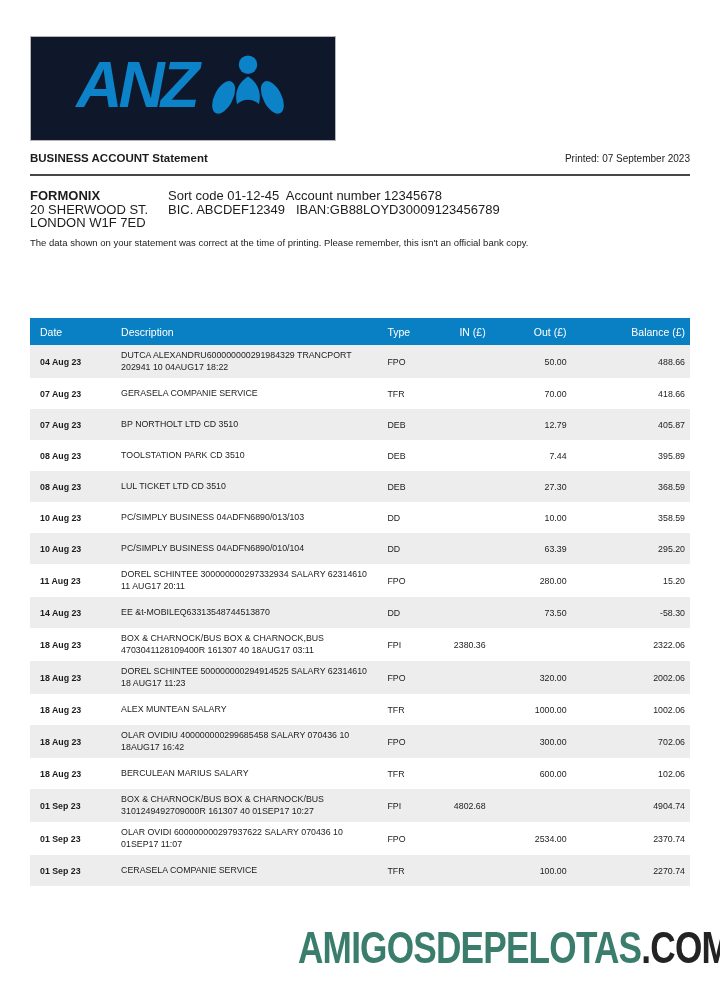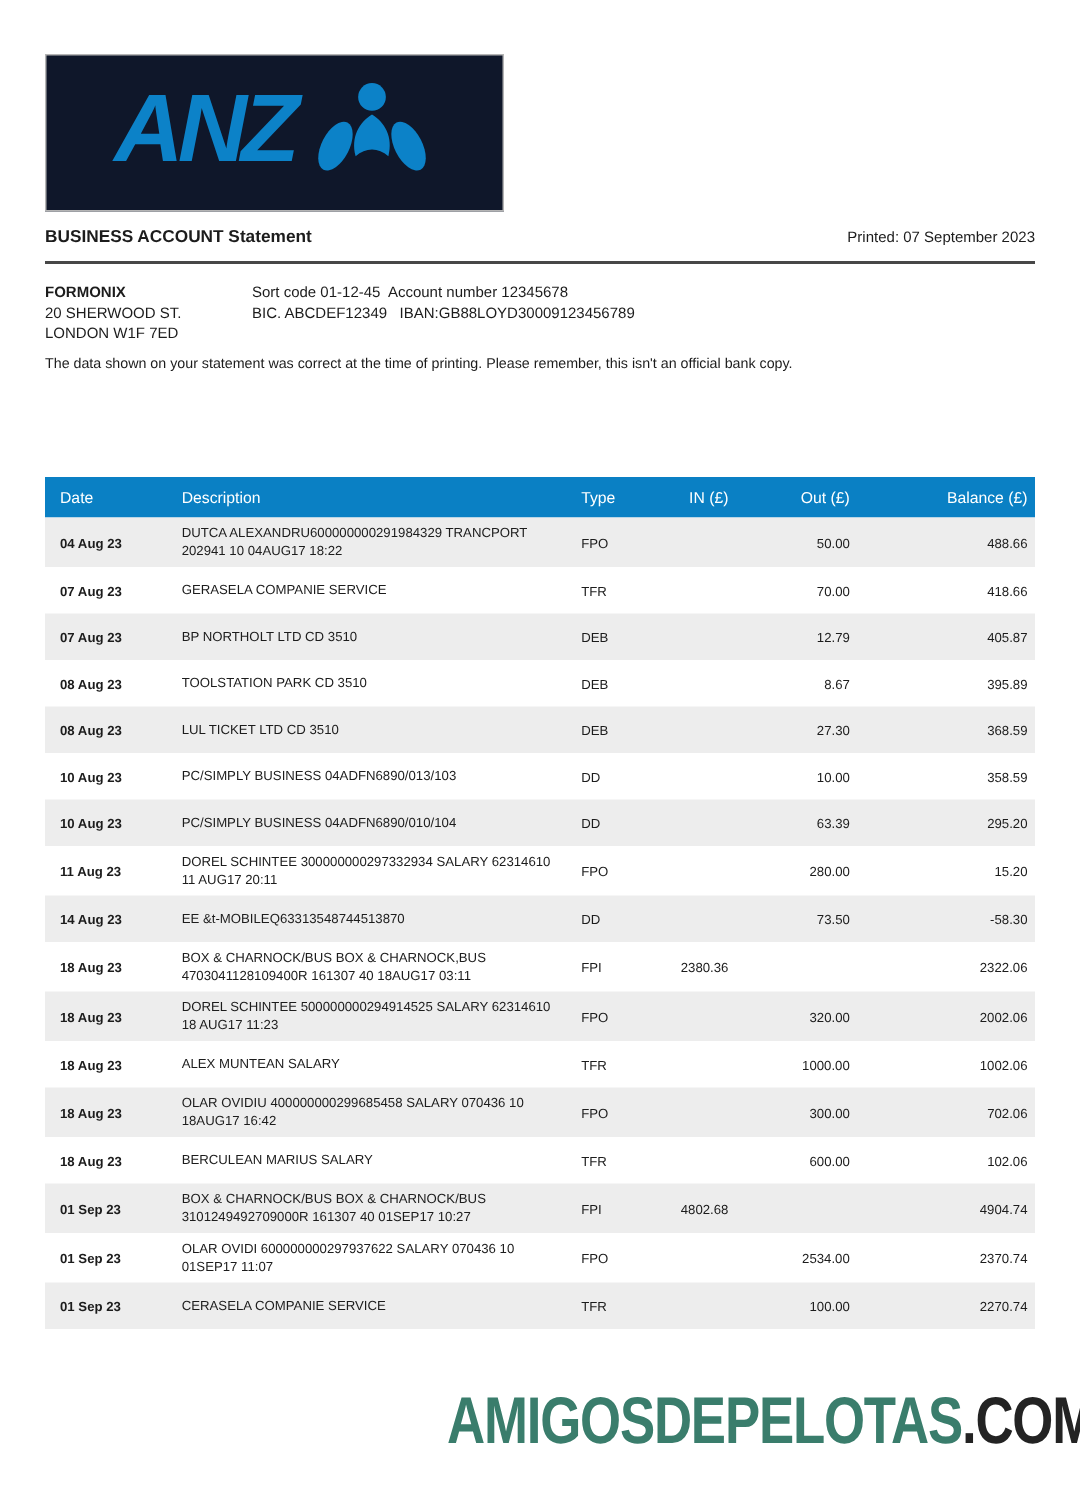--- a/index.html
+++ b/index.html
@@ -15,21 +15,21 @@
   .logo-symbol svg { width:84px; height:84px; display:block; }
 
   
   .title-row { position:absolute; left:30px; right:30px; top:152px;
                display:flex; justify-content:space-between; align-items:flex-end; }
   .doc-title { font-weight:bold; font-size:11.5px; }
   .printed { font-size:10px; }
   .rule { position:absolute; left:30px; right:30px; top:174px; height:2px; background:#474747; }
 
   
-  .account { position:absolute; left:30px; top:189px; display:flex; font-size:10px; line-height:13.5px; }
+  .account { position:absolute; left:30px; top:189px; display:flex; font-size:13px; line-height:13.5px; }
   .acct-left { width:138px; }
   .acct-name { font-weight:bold; }
   .acct-right div { white-space:pre-wrap; }
 
   .notice { position:absolute; left:30px; top:237px; font-size:9.5px; }
   .check-note { position:absolute; left:30px; top:274px; width:630px; font-size:9.5px; line-height:13.5px; }
 
   
   .table { position:absolute; left:30px; top:318px; width:660px; }
   .thead { display:flex; align-items:center; height:27px; color:#ffffff; font-size:10.5px; }
@@ -125,21 +125,21 @@
       <span class="cell-in"></span>
       <span class="cell-out">12.79</span>
       <span class="cell-bal">405.87</span>
     </div>
 
     <div class="row">
       <span class="cell-date">08 Aug 23</span>
       <span class="cell-desc">TOOLSTATION PARK CD 3510</span>
       <span class="cell-type">DEB</span>
       <span class="cell-in"></span>
-      <span class="cell-out">8.67</span>
+      <span class="cell-out">7.44</span>
       <span class="cell-bal">395.89</span>
     </div>
 
     <div class="row">
       <span class="cell-date">08 Aug 23</span>
       <span class="cell-desc">LUL TICKET LTD CD 3510</span>
       <span class="cell-type">DEB</span>
       <span class="cell-in"></span>
       <span class="cell-out">27.30</span>
       <span class="cell-bal">368.59</span>

